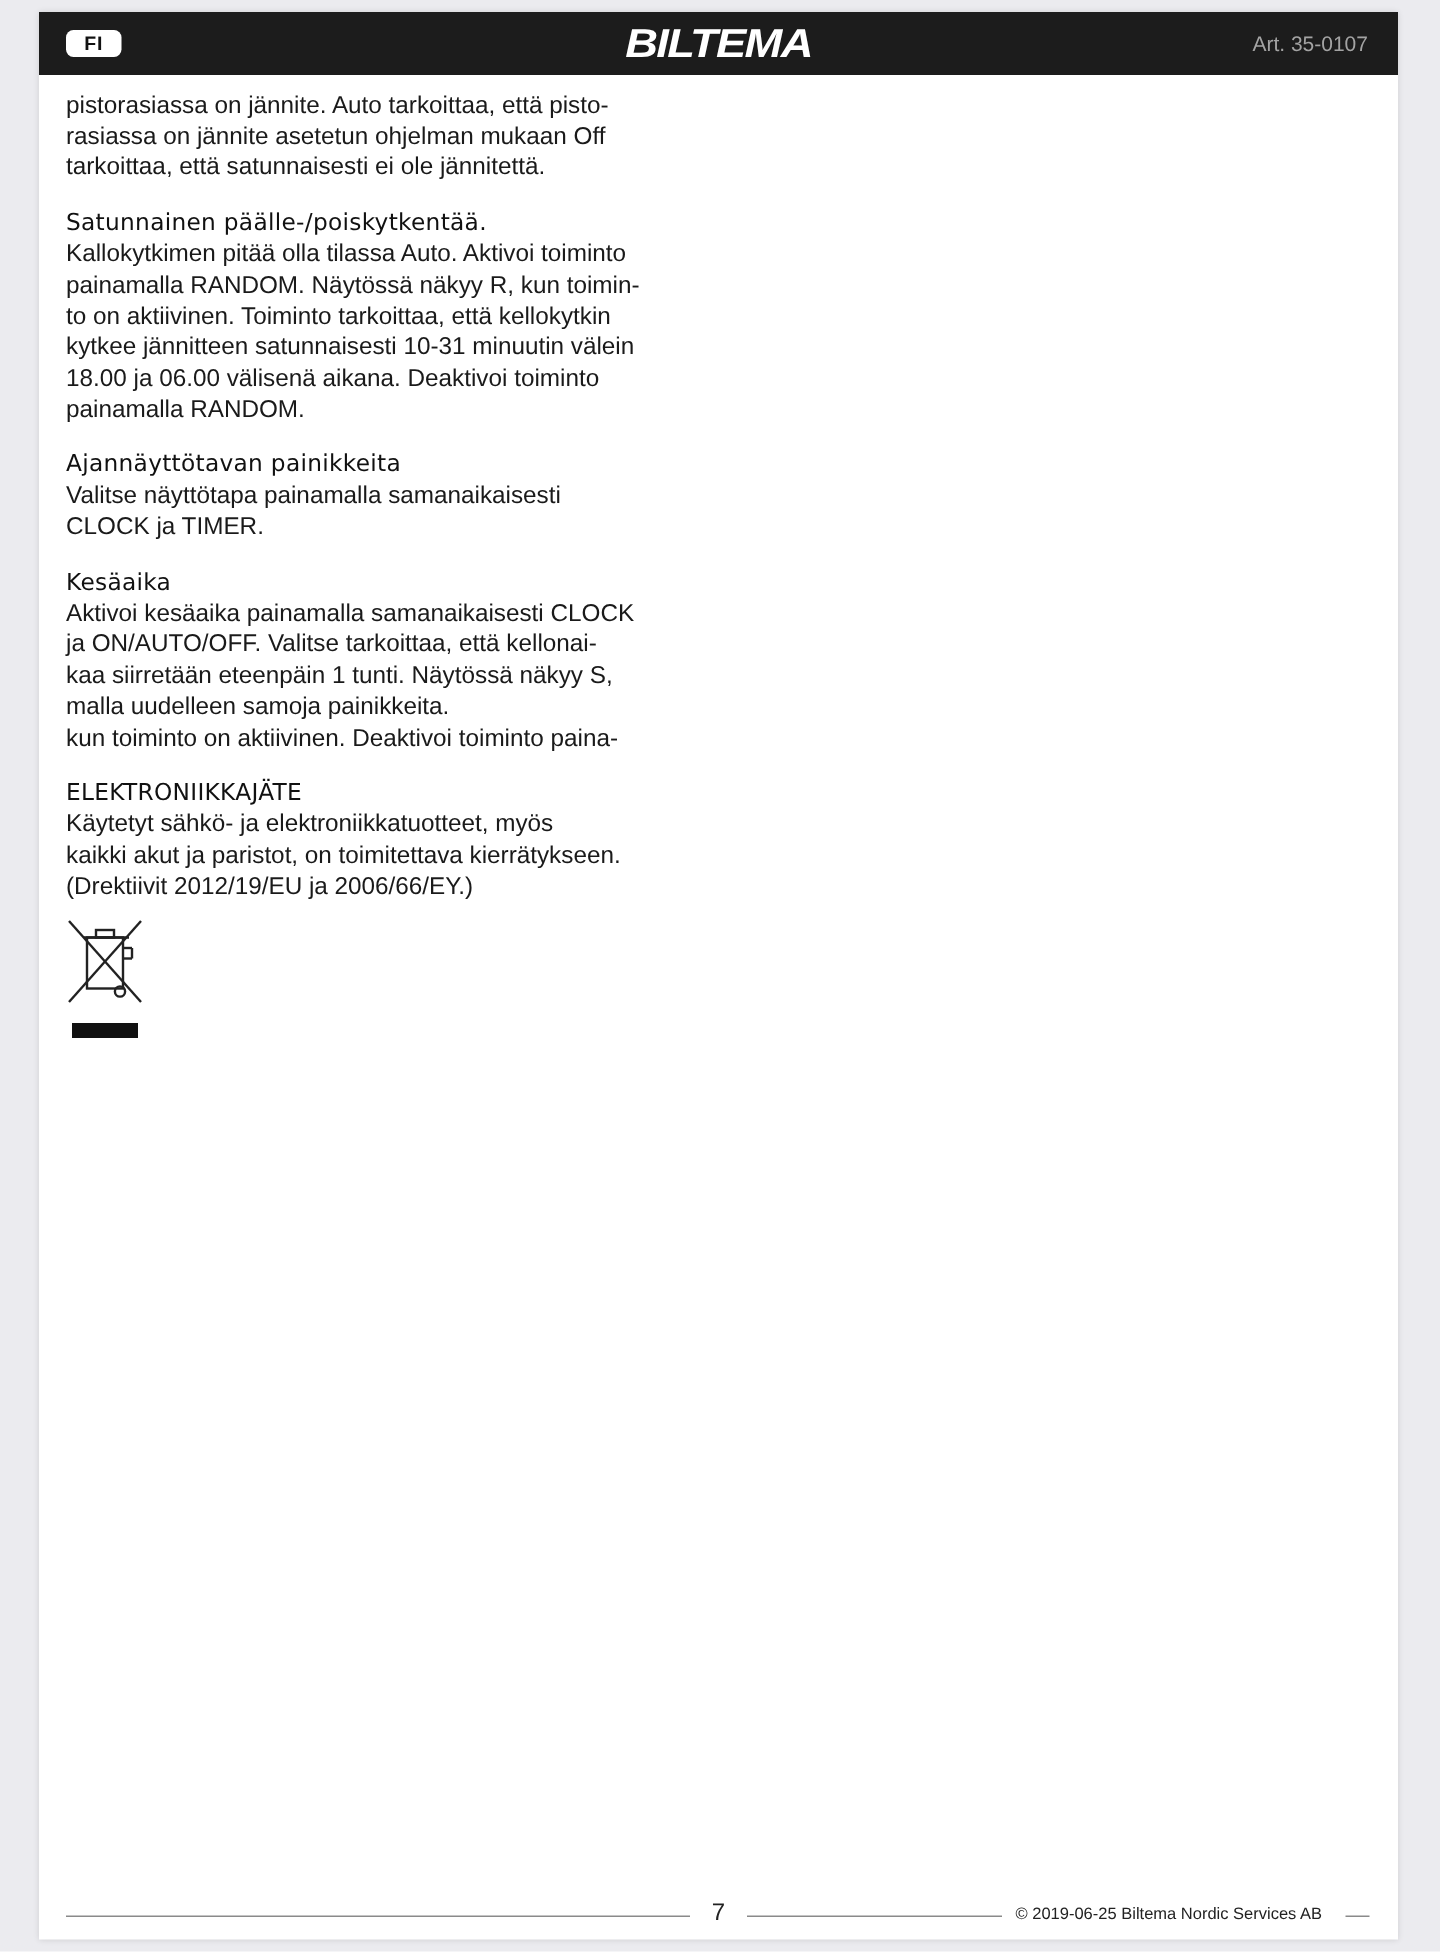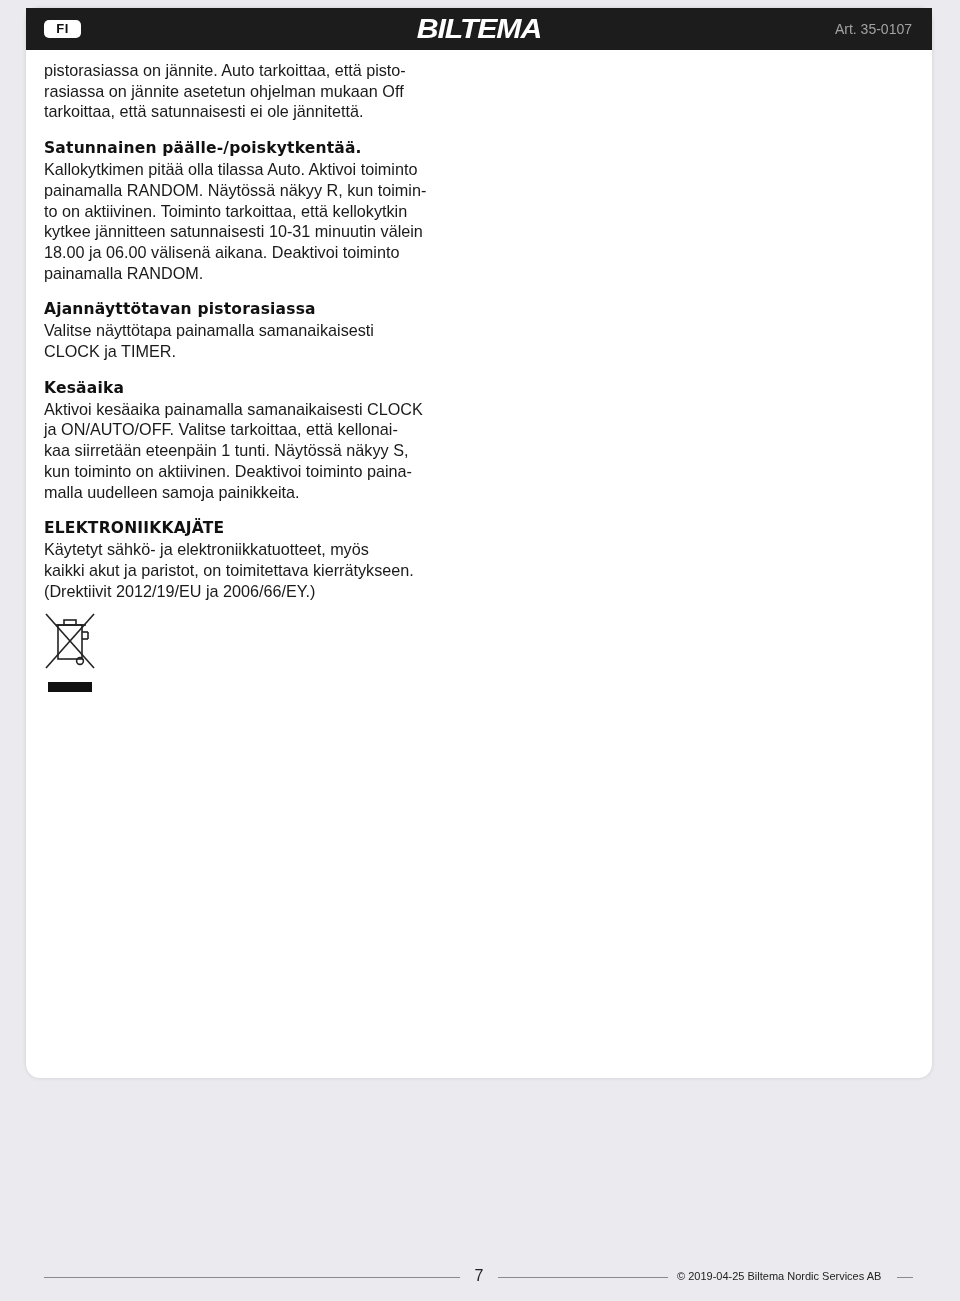--- a/index.html
+++ b/index.html
@@ -1,22 +1,22 @@
 <!DOCTYPE html>
 <html><head>
 <meta charset="utf-8">
 <style>
   html, body { margin:0; padding:0; }
   body {
     width:960px; height:1301px; background:#ebebef; position:relative; overflow:hidden;
     font-family:"Liberation Sans", sans-serif;
   }
   .page {
-    position:absolute; left:26px; top:8px; width:906px; height:1070px;
-    background:#fff; box-shadow:0 0 4px rgba(0,0,0,0.12);border-radius:14px;
+    position:absolute; left:26px; top:8px; width:906px; height:1285px;
+    background:#fff; box-shadow:0 0 4px rgba(0,0,0,0.12);
   }
   .header {
     position:absolute; left:0; top:0; width:906px; height:42px; background:#1c1c1c;
   }
   .lang-badge {
     position:absolute; left:18px; top:12px; width:37px; height:18px; background:#fff;
     border-radius:5px; color:#111; font-weight:bold; font-size:13px; line-height:18px;
     text-align:center; letter-spacing:0.5px;
   }
   .logo {
@@ -26,21 +26,21 @@
   }
   .art {
     position:absolute; right:20px; top:12px; color:#a3a3a3; font-size:14px; line-height:18px;
   }
   .content {
     position:absolute; left:18px; top:52px; width:430px; color:#1a1a1a;
     font-size:16.2px; line-height:20.7px;
   }
   .content p { margin:0; }
   .content h2 {
-    margin:0; font-family:"DejaVu Sans", sans-serif; font-weight:bold; font-size:15.5px;
+    margin:0; font-family:"DejaVu Sans", sans-serif; font-weight:normal; font-size:15.5px;
     line-height:22px; letter-spacing:0.2px; color:#111;
   }
   .gap { height:15px; }
   .weee { position:absolute; left:18px; top:604px; width:56px; height:82px; }
   .footer-line { position:absolute; height:1px; background:#8a8a8a; top:1269px; }
   .page-num {
     position:absolute; left:446px; top:1259px; width:14px; text-align:center;
     font-size:16px; color:#222;
   }
   .copyright {
@@ -65,31 +65,31 @@
 
     <h2>Satunnainen päälle-/poiskytkentää.</h2>
     <p>Kallokytkimen pitää olla tilassa Auto. Aktivoi toiminto</p>
     <p>painamalla RANDOM. Näytössä näkyy R, kun toimin-</p>
     <p>to on aktiivinen. Toiminto tarkoittaa, että kellokytkin</p>
     <p>kytkee jännitteen satunnaisesti 10-31 minuutin välein</p>
     <p>18.00 ja 06.00 välisenä aikana. Deaktivoi toiminto</p>
     <p>painamalla RANDOM.</p>
     <div class="gap"></div>
 
-    <h2>Ajannäyttötavan pistorasiassa</h2>
+    <h2>Ajannäyttötavan painikkeita</h2>
     <p>Valitse näyttötapa painamalla samanaikaisesti</p>
     <p>CLOCK ja TIMER.</p>
     <div class="gap"></div>
 
     <h2>Kesäaika</h2>
     <p>Aktivoi kesäaika painamalla samanaikaisesti CLOCK</p>
     <p>ja ON/AUTO/OFF. Valitse tarkoittaa, että kellonai-</p>
     <p>kaa siirretään eteenpäin 1 tunti. Näytössä näkyy S,</p>
+    <p>malla uudelleen samoja painikkeita.</p>
     <p>kun toiminto on aktiivinen. Deaktivoi toiminto paina-</p>
-    <p>malla uudelleen samoja painikkeita.</p>
     <div class="gap"></div>
 
     <h2>ELEKTRONIIKKAJÄTE</h2>
     <p>Käytetyt sähkö- ja elektroniikkatuotteet, myös</p>
     <p>kaikki akut ja paristot, on toimitettava kierrätykseen.</p>
     <p>(Drektiivit 2012/19/EU ja 2006/66/EY.)</p>
   </div>
 
   <svg class="weee" viewBox="0 0 56 82">
     <g fill="none" stroke="#222" stroke-width="1.6">
@@ -102,15 +102,15 @@
       <line x1="38" y1="27" x2="44" y2="27"></line>
       <line x1="44" y1="20" x2="44" y2="27"></line>
       <circle cx="36" cy="49" r="3.4"></circle>
     </g>
     <rect x="4" y="70" width="44" height="10" fill="#111"></rect>
   </svg>
 
   <div class="footer-line" style="left:18px; width:416px;"></div>
   <div class="page-num">7</div>
   <div class="footer-line" style="left:472px; width:170px;"></div>
-  <div class="copyright">© 2019-04-25 Biltema Nordic Services AB</div>
+  <div class="copyright">© 2019-06-25 Biltema Nordic Services AB</div>
   <div class="footer-line" style="left:871px; width:16px;"></div>
 </div>
 
 </body></html>

